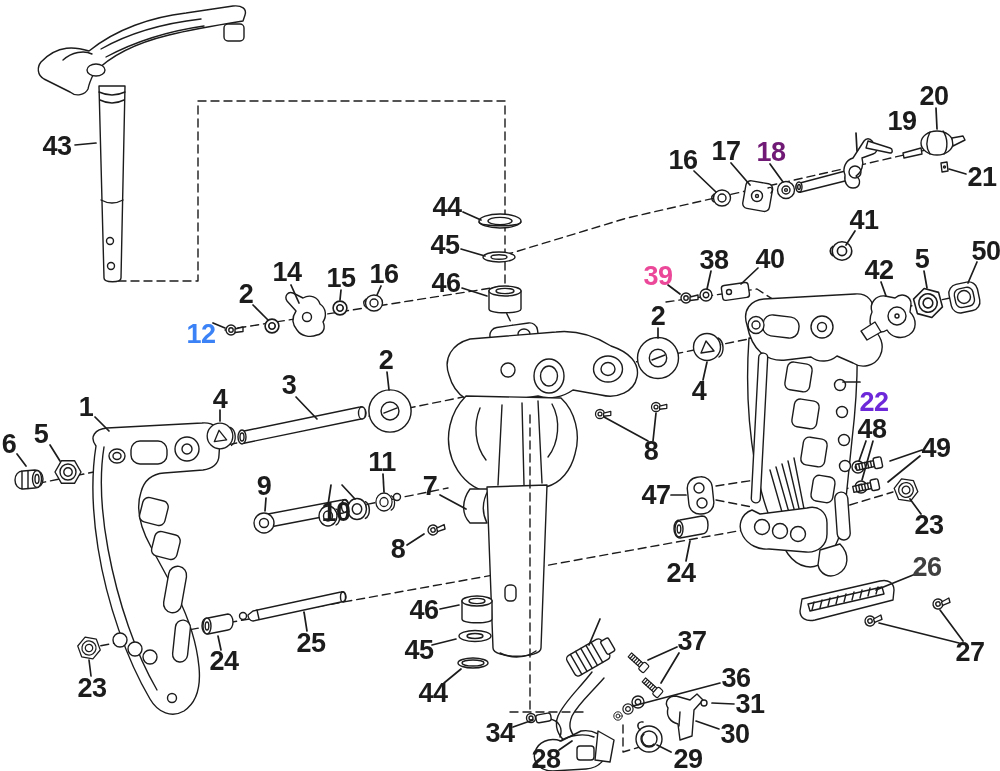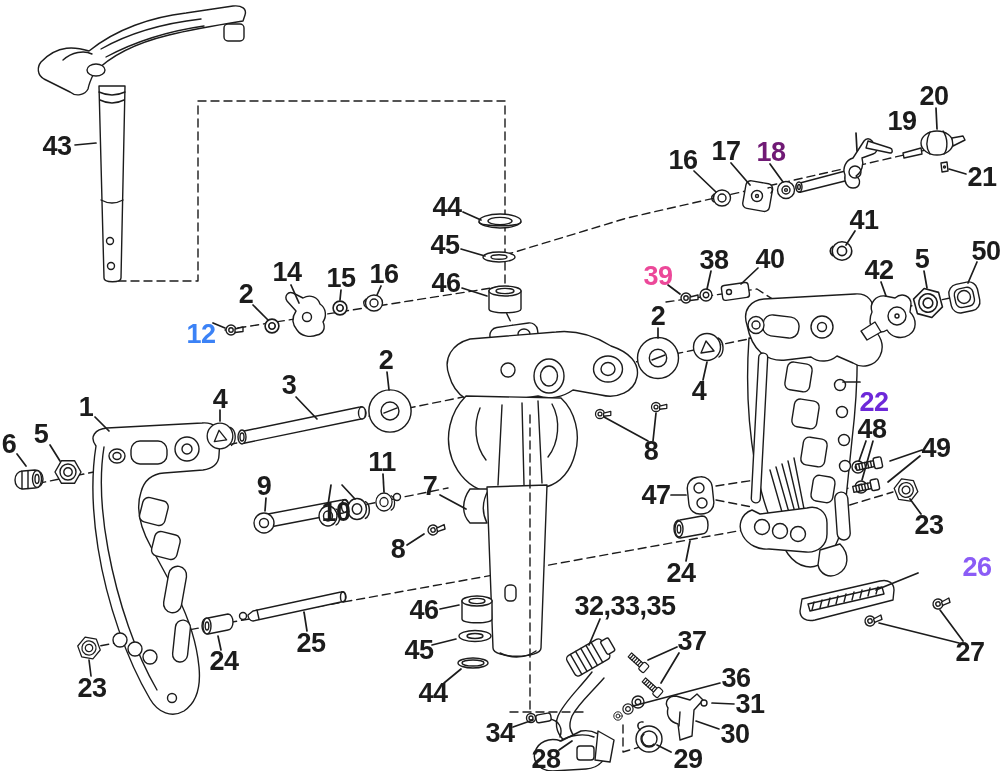--- a/index.html
+++ b/index.html
@@ -496,29 +496,28 @@
       <div class="part-label" style="left: 336px; top: 473px; color: rgb(28, 28, 28); margin-top: 39px;">10</div>
       <div class="part-label" style="left: 382px; top: 462px; color: rgb(28, 28, 28);">11</div>
       <div class="part-label" style="left: 430px; top: 486px; color: rgb(28, 28, 28);">7</div>
       <div class="part-label" style="left: 398px; top: 549px; color: rgb(28, 28, 28);">8</div>
       <div class="part-label" style="left: 651px; top: 451px; color: rgb(28, 28, 28);">8</div>
       <div class="part-label" style="left: 656px; top: 495px; color: rgb(28, 28, 28);">47</div>
       <div class="part-label" style="left: 681px; top: 573px; color: rgb(28, 28, 28);">24</div>
       <div class="part-label" style="left: 872px; top: 429px; color: rgb(28, 28, 28);">48</div>
       <div class="part-label" style="left: 936px; top: 448px; color: rgb(28, 28, 28);">49</div>
       <div class="part-label" style="left: 929px; top: 525px; color: rgb(28, 28, 28);">23</div>
-      <div class="part-label" style="left: 977px; top: 567px; color: #8b5cf6; text-align: center;">26</div>
+      <div class="part-label" style="left: 927px; top: 567px; color: #404040; text-align: center;">26</div>
       <div class="part-label" style="left: 970px; top: 652px; color: rgb(28, 28, 28);">27</div>
       <div class="part-label" style="left: 92px; top: 688px; color: rgb(28, 28, 28);">23</div>
       <div class="part-label" style="left: 224px; top: 661px; color: rgb(28, 28, 28);">24</div>
       <div class="part-label" style="left: 311px; top: 643px; color: rgb(28, 28, 28);">25</div>
       <div class="part-label" style="left: 424px; top: 610px; color: rgb(28, 28, 28);">46</div>
       <div class="part-label" style="left: 419px; top: 650px; color: rgb(28, 28, 28);">45</div>
       <div class="part-label" style="left: 433px; top: 693px; color: rgb(28, 28, 28);">44</div>
-      <div class="part-label" style="left: 625px; top: 606px; color: rgb(28, 28, 28);">32,33,35</div>
       <div class="part-label" style="left: 692px; top: 641px; color: rgb(28, 28, 28);">37</div>
       <div class="part-label" style="left: 736px; top: 678px; color: rgb(28, 28, 28);">36</div>
       <div class="part-label" style="left: 750px; top: 704px; color: rgb(28, 28, 28);">31</div>
       <div class="part-label" style="left: 735px; top: 734px; color: rgb(28, 28, 28);">30</div>
       <div class="part-label" style="left: 688px; top: 759px; color: rgb(28, 28, 28);">29</div>
       <div class="part-label" style="left: 546px; top: 759px; color: rgb(28, 28, 28);">28</div>
       <div class="part-label" style="left: 500px; top: 733px; color: rgb(28, 28, 28);">34</div>
     </div>
 </div>
 

